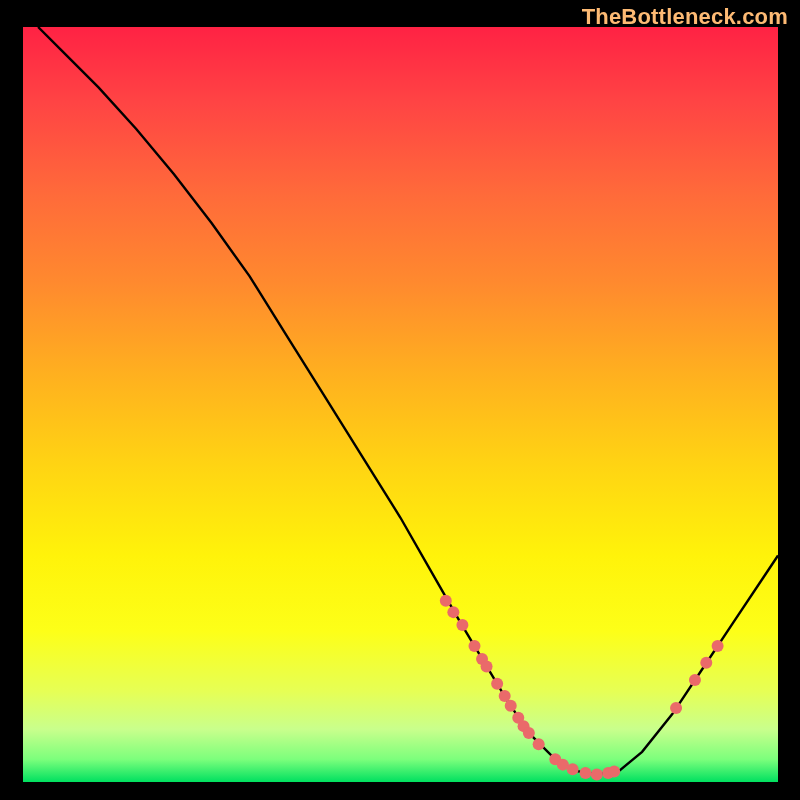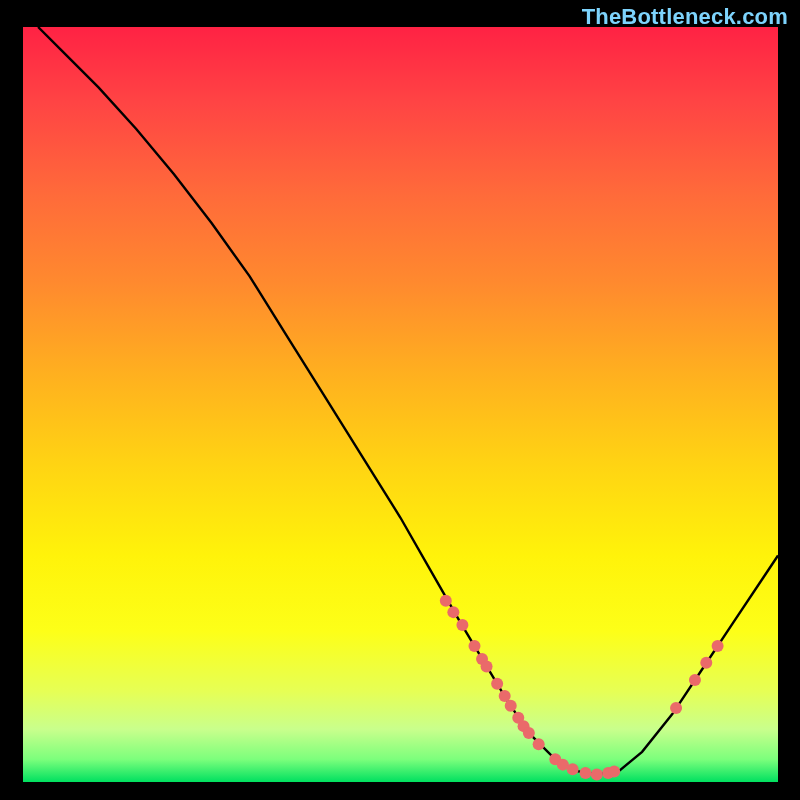--- a/index.html
+++ b/index.html
@@ -14,21 +14,21 @@
   .frame {
     position: relative;
     width: 800px;
     height: 800px;
     background: #000;
   }
   .watermark {
     position: absolute;
     top: 4px;
     right: 12px;
-    color: #7dd3fc;
+    color: #fdba74;
     font-size: 22px;
     font-weight: bold;
     letter-spacing: 0.2px;
   }
   .plot-area {
     position: absolute;
     left: 23px;
     top: 27px;
     width: 755px;
     height: 755px;

